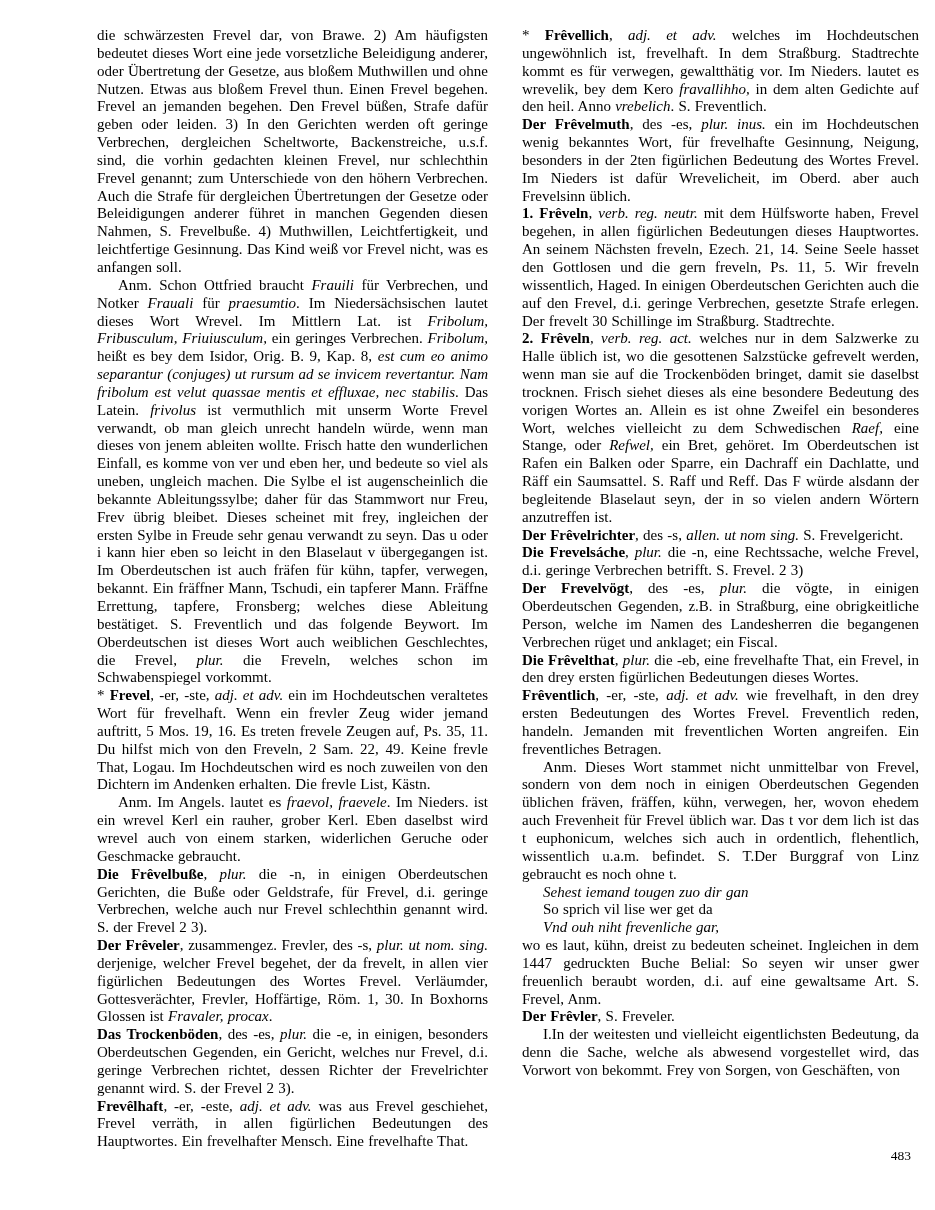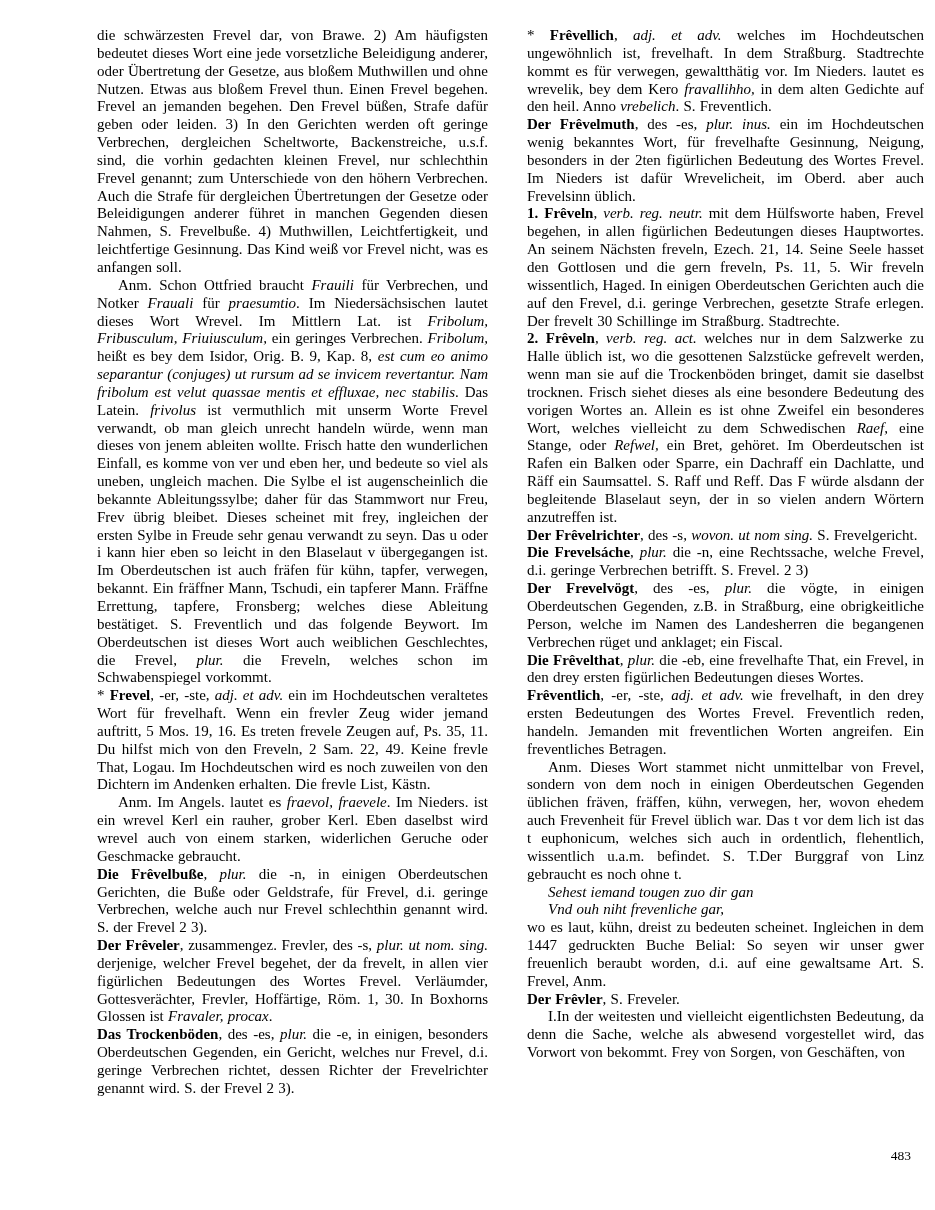--- a/index.html
+++ b/index.html
@@ -19,25 +19,25 @@
     position: absolute;
     left: 0; top: 0;
     width: 935px; height: 1210px;
     background: #ffffff;
   }
   .columns {
     position: absolute;
     left: 97px;
     top: 27px;
     display: flex;
-    gap: 23px;
+    gap: 34px;
   }
   .col { overflow: hidden; }
   .col-left  { width: 391px; }
-  .col-right { width: 397px; margin-left: 16px; }
+  .col-right { width: 397px; }
   .col p {
     margin: 0;
     padding: 0;
     font-size: 15px;
     line-height: 17.85px;
     text-align: justify;
     word-spacing: 0.5px;
   }
   .col p.indent { text-indent: 21px; }
   span.b { font-weight: bold; }
@@ -56,33 +56,35 @@
 <div class="page">
   <div class="columns">
     <div class="col col-left">
         <p class=""><span>die schwärzesten Frevel dar, von Brawe. 2) Am häufigsten bedeutet dieses Wort eine jede vorsetzliche Beleidigung anderer, oder Übertretung der Gesetze, aus bloßem Muthwillen und ohne Nutzen. Etwas aus bloßem Frevel thun. Einen Frevel begehen. Frevel an jemanden begehen. Den Frevel büßen, Strafe dafür geben oder leiden. 3) In den Gerichten werden oft geringe Verbrechen, dergleichen Scheltworte, Backenstreiche, u.s.f. sind, die vorhin gedachten kleinen Frevel, nur schlechthin Frevel genannt; zum Unterschiede von den höhern Verbrechen. Auch die Strafe für dergleichen Übertretungen der Gesetze oder Beleidigungen anderer führet in manchen Gegenden diesen Nahmen, S. Frevelbuße. 4) Muthwillen, Leichtfertigkeit, und leichtfertige Gesinnung. Das Kind weiß vor Frevel nicht, was es anfangen soll.</span></p>
         <p class="indent"><span>Anm. Schon Ottfried braucht </span><span class="i">Frauili</span><span> für Verbrechen, und Notker </span><span class="i">Frauali</span><span> für </span><span class="i">praesumtio</span><span>. Im Niedersächsischen lautet dieses Wort Wrevel. Im Mittlern Lat. ist </span><span class="i">Fribolum, Fribusculum, Friuiusculum,</span><span> ein geringes Verbrechen. </span><span class="i">Fribolum,</span><span> heißt es bey dem Isidor, Orig. B. 9, Kap. 8, </span><span class="i">est cum eo animo separantur (conjuges) ut rursum ad se invicem revertantur. Nam fribolum est velut quassae mentis et effluxae, nec stabilis</span><span>. Das Latein. </span><span class="i">frivolus</span><span> ist vermuthlich mit unserm Worte Frevel verwandt, ob man gleich unrecht handeln würde, wenn man dieses von jenem ableiten wollte. Frisch hatte den wunderlichen Einfall, es komme von ver und eben her, und bedeute so viel als uneben, ungleich machen. Die Sylbe el ist augenscheinlich die bekannte Ableitungssylbe; daher für das Stammwort nur Freu, Frev übrig bleibet. Dieses scheinet mit frey, ingleichen der ersten Sylbe in Freude sehr genau verwandt zu seyn. Das u oder i kann hier eben so leicht in den Blaselaut v übergegangen ist. Im Oberdeutschen ist auch fräfen für kühn, tapfer, verwegen, bekannt. Ein fräffner Mann, Tschudi, ein tapferer Mann. Fräffne Errettung, tapfere, Fronsberg; welches diese Ableitung bestätiget. S. Freventlich und das folgende Beywort. Im Oberdeutschen ist dieses Wort auch weiblichen Geschlechtes, die Frevel, </span><span class="i">plur.</span><span> die Freveln, welches schon im Schwabenspiegel vorkommt.</span></p>
         <p class=""><span>* </span><span class="b">Frevel</span><span>, -er, -ste, </span><span class="i">adj. et adv.</span><span> ein im Hochdeutschen veraltetes Wort für frevelhaft. Wenn ein frevler Zeug wider jemand auftritt, 5 Mos. 19, 16. Es treten frevele Zeugen auf, Ps. 35, 11. Du hilfst mich von den Freveln, 2 Sam. 22, 49. Keine frevle That, Logau. Im Hochdeutschen wird es noch zuweilen von den Dichtern im Andenken erhalten. Die frevle List, Kästn.</span></p>
         <p class="indent"><span>Anm. Im Angels. lautet es </span><span class="i">fraevol, fraevele</span><span>. Im Nieders. ist ein wrevel Kerl ein rauher, grober Kerl. Eben daselbst wird wrevel auch von einem starken, widerlichen Geruche oder Geschmacke gebraucht.</span></p>
         <p class=""><span class="b">Die Frêvelbuße</span><span>, </span><span class="i">plur.</span><span> die -n, in einigen Oberdeutschen Gerichten, die Buße oder Geldstrafe, für Frevel, d.i. geringe Verbrechen, welche auch nur Frevel schlechthin genannt wird. S. der Frevel 2 3).</span></p>
         <p class=""><span class="b">Der Frêveler</span><span>, zusammengez. Frevler, des -s, </span><span class="i">plur. ut nom. sing.</span><span> derjenige, welcher Frevel begehet, der da frevelt, in allen vier figürlichen Bedeutungen des Wortes Frevel. Verläumder, Gottesverächter, Frevler, Hoffärtige, Röm. 1, 30. In Boxhorns Glossen ist </span><span class="i">Fravaler, procax</span><span>.</span></p>
         <p class=""><span class="b">Das Trockenböden</span><span>, des -es, </span><span class="i">plur.</span><span> die -e, in einigen, besonders Oberdeutschen Gegenden, ein Gericht, welches nur Frevel, d.i. geringe Verbrechen richtet, dessen Richter der Frevelrichter genannt wird. S. der Frevel 2 3).</span></p>
+        <p class=""><span class="b">Frevêlhaft</span><span>, -er, -este, </span><span class="i">adj. et adv.</span><span> was aus Frevel geschiehet, Frevel verräth, in allen figürlichen Bedeutungen des Hauptwortes. Ein frevelhafter Mensch. Eine frevelhafte That.</span></p>
       </div>
     <div class="col col-right">
         <p class=""><span>* </span><span class="b">Frêvellich</span><span>, </span><span class="i">adj. et adv.</span><span> welches im Hochdeutschen ungewöhnlich ist, frevelhaft. In dem Straßburg. Stadtrechte kommt es für verwegen, gewaltthätig vor. Im Nieders. lautet es wrevelik, bey dem Kero </span><span class="i">fravallihho,</span><span> in dem alten Gedichte auf den heil. Anno </span><span class="i">vrebelich</span><span>. S. Freventlich.</span></p>
         <p class=""><span class="b">Der Frêvelmuth</span><span>, des -es, </span><span class="i">plur. inus.</span><span> ein im Hochdeutschen wenig bekanntes Wort, für frevelhafte Gesinnung, Neigung, besonders in der 2ten figürlichen Bedeutung des Wortes Frevel. Im Nieders ist dafür Wrevelicheit, im Oberd. aber auch Frevelsinn üblich.</span></p>
         <p class=""><span class="b">1. Frêveln</span><span>, </span><span class="i">verb. reg. neutr.</span><span> mit dem Hülfsworte haben, Frevel begehen, in allen figürlichen Bedeutungen dieses Hauptwortes. An seinem Nächsten freveln, Ezech. 21, 14. Seine Seele hasset den Gottlosen und die gern freveln, Ps. 11, 5. Wir freveln wissentlich, Haged. In einigen Oberdeutschen Gerichten auch die auf den Frevel, d.i. geringe Verbrechen, gesetzte Strafe erlegen. Der frevelt 30 Schillinge im Straßburg. Stadtrechte.</span></p>
         <p class=""><span class="b">2. Frêveln</span><span>, </span><span class="i">verb. reg. act.</span><span> welches nur in dem Salzwerke zu Halle üblich ist, wo die gesottenen Salzstücke gefrevelt werden, wenn man sie auf die Trockenböden bringet, damit sie daselbst trocknen. Frisch siehet dieses als eine besondere Bedeutung des vorigen Wortes an. Allein es ist ohne Zweifel ein besonderes Wort, welches vielleicht zu dem Schwedischen </span><span class="i">Raef,</span><span> eine Stange, oder </span><span class="i">Refwel,</span><span> ein Bret, gehöret. Im Oberdeutschen ist Rafen ein Balken oder Sparre, ein Dachraff ein Dachlatte, und Räff ein Saumsattel. S. Raff und Reff. Das F würde alsdann der begleitende Blaselaut seyn, der in so vielen andern Wörtern anzutreffen ist.</span></p>
-        <p class=""><span class="b">Der Frêvelrichter</span><span>, des -s, </span><span class="i">wovon. ut nom sing.</span><span> S. Frevelgericht.</span></p>
+        <p class=""><span class="b">Der Frêvelrichter</span><span>, des -s, </span><span class="i">allen. ut nom sing.</span><span> S. Frevelgericht.</span></p>
         <p class=""><span class="b">Die Frevelsáche</span><span>, </span><span class="i">plur.</span><span> die -n, eine Rechtssache, welche Frevel, d.i. geringe Verbrechen betrifft. S. Frevel. 2 3)</span></p>
         <p class=""><span class="b">Der Frevelvögt</span><span>, des -es, </span><span class="i">plur.</span><span> die vögte, in einigen Oberdeutschen Gegenden, z.B. in Straßburg, eine obrigkeitliche Person, welche im Namen des Landesherren die begangenen Verbrechen rüget und anklaget; ein Fiscal.</span></p>
         <p class=""><span class="b">Die Frêvelthat</span><span>, </span><span class="i">plur.</span><span> die -eb, eine frevelhafte That, ein Frevel, in den drey ersten figürlichen Bedeutungen dieses Wortes.</span></p>
         <p class=""><span class="b">Frêventlich</span><span>, -er, -ste, </span><span class="i">adj. et adv.</span><span> wie frevelhaft, in den drey ersten Bedeutungen des Wortes Frevel. Freventlich reden, handeln. Jemanden mit freventlichen Worten angreifen. Ein freventliches Betragen.</span></p>
         <p class="indent"><span>Anm. Dieses Wort stammet nicht unmittelbar von Frevel, sondern von dem noch in einigen Oberdeutschen Gegenden üblichen fräven, fräffen, kühn, verwegen, her, wovon ehedem auch Frevenheit für Frevel üblich war. Das t vor dem lich ist das t euphonicum, welches sich auch in ordentlich, flehentlich, wissentlich u.a.m. befindet. S. T.Der Burggraf von Linz gebraucht es noch ohne t.</span></p>
         <p class="indent"><span class="i">Sehest iemand tougen zuo dir gan</span></p>
+        <p class="indent"><span>So sprich vil lise wer get da</span></p>
         <p class="indent"><span class="i">Vnd ouh niht frevenliche gar,</span></p>
         <p class=""><span>wo es laut, kühn, dreist zu bedeuten scheinet. Ingleichen in dem 1447 gedruckten Buche Belial: So seyen wir unser gwer freuenlich beraubt worden, d.i. auf eine gewaltsame Art. S. Frevel, Anm.</span></p>
         <p class=""><span class="b">Der Frêvler</span><span>, S. Freveler.</span></p>
         <p class="indent"><span>I.In der weitesten und vielleicht eigentlichsten Bedeutung, da denn die Sache, welche als abwesend vorgestellet wird, das Vorwort von bekommt. Frey von Sorgen, von Geschäften, von</span></p>
       </div>
   </div>
   <div class="page-number">483</div>
 </div>
 
 </body></html>

